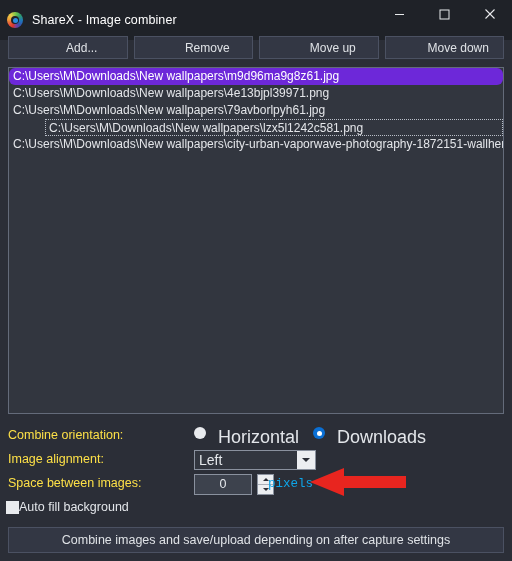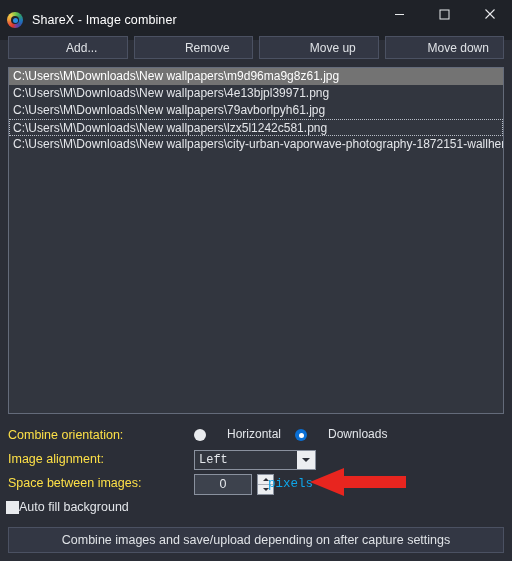--- a/index.html
+++ b/index.html
@@ -126,26 +126,28 @@
     height: 17px;
     line-height: 17px;
     padding-left: 4px;
     font-size: 12px;
     color: #e4e6ea;
     white-space: nowrap;
     box-sizing: border-box;
     overflow: hidden;
   }
   .list-item.selected {
-    background: #737373;
+    background: #6d28d9;
     color: #ffffff;
+    border-radius: 6px;
   }
   .list-item.focusframe {
     border: 1px dotted #b9bec8;
     padding-left: 3px;
+    margin-left: 36px;
   }
 
   
   .settings {
     position: absolute;
     left: 0;
     top: 420px;
     width: 512px;
   }
   .row {
@@ -162,23 +164,23 @@
   .radio-group {
     position: absolute;
     left: 194px;
     top: 7px;
     display: flex;
     align-items: center;
     gap: 14px;
   }
   .radio {
     display: flex;
-    align-items: flex-end;
-    gap: 21px;
-    font-size: 12px;
+    align-items: flex-start;
+    gap: 12px;
+    font-size: 18px;
     color: #e3e6ea;
     white-space: nowrap;
     cursor: default;
   }
   .radio-dot {
     width: 12px;
     height: 12px;
     border-radius: 50%;
     background: #e9ebee;
     flex: 0 0 auto;
@@ -204,24 +206,23 @@
     height: 20px;
     background: #32363f;
     border: 1px solid #8a919e;
     box-sizing: border-box;
     display: flex;
     align-items: center;
   }
   .combo-value {
     flex: 1 1 auto;
     padding-left: 4px;
-    font-size: 12px;
+    font-size: 14px;
     color: #e4e7eb;
     line-height: 18px;
-    font-family: Liberation Mono, monospace;
   }
   .combo-arrow {
     width: 18px;
     height: 18px;
     background: #eceef1;
     display: flex;
     align-items: center;
     justify-content: center;
     flex: 0 0 auto;
   }

